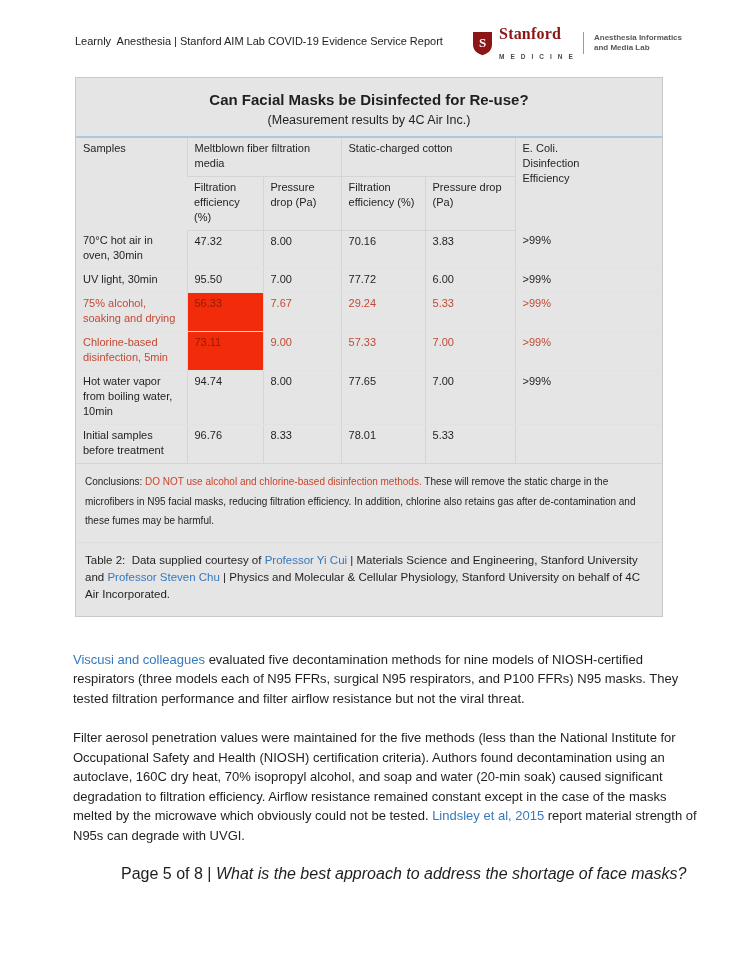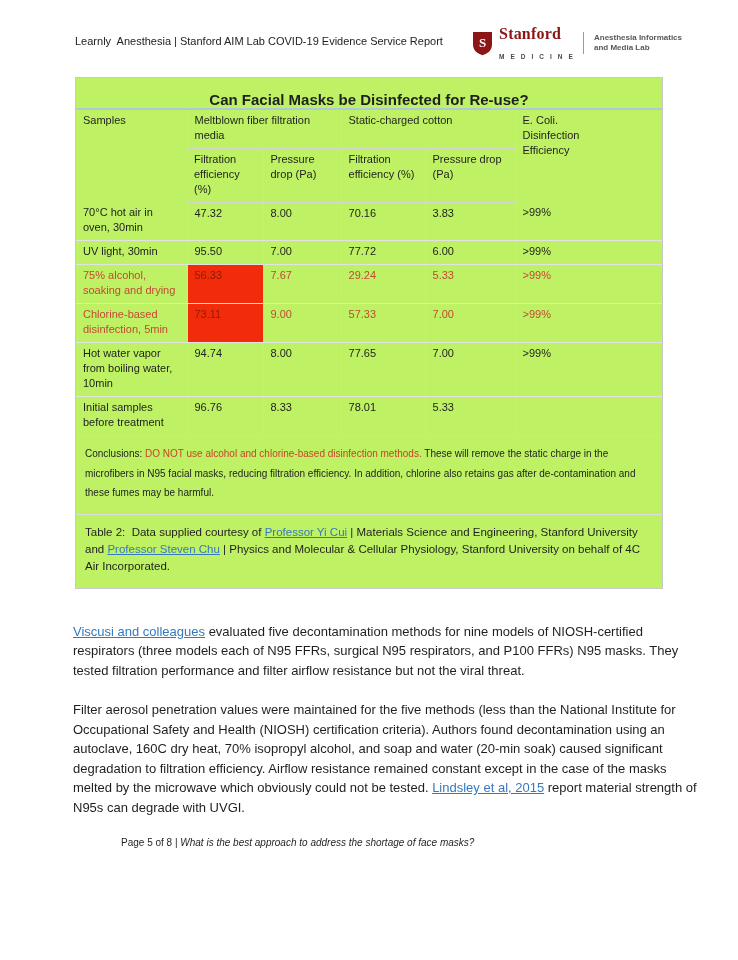--- a/index.html
+++ b/index.html
@@ -12,46 +12,46 @@
   .report-title { font-size:11px; color:#222; white-space:pre-wrap; padding-top:9px; }
   .logo { display:flex; align-items:center; gap:6px; }
   .shield { width:21px; height:25px; flex:0 0 auto; }
   .wordmark-block { display:flex; flex-direction:column; line-height:1;gap:10px; }
   .wordmark { font-family:"Liberation Serif", serif; font-weight:700; font-size:16px; color:#8c1515; letter-spacing:0.2px; }
   .wordmark-sub { font-size:6.5px; letter-spacing:2.1px; color:#4a4a4a; margin-top:2px; font-weight:700; }
   .logo-divider { width:1px; height:22px; background:#9a9a9a; margin:0 4px 0 2px; }
   .dept { font-size:8px; line-height:10px; color:#55585a; font-weight:700; }
 
   
-  .box { width:588px; margin:16px 0 0 75px; border:1px solid #c8c8c8; background:#bef264; }
+  .box { width:588px; margin:16px 0 0 75px; border:1px solid #c8c8c8; background:#e5e5e5; }
   .box-title { text-align:center; font-size:15px; font-weight:700; padding-top:13px; }
   .box-subtitle { text-align:center; font-size:12.5px; margin-top:5px; padding-bottom:9px; }
 
   table { width:100%; border-collapse:collapse; font-size:11px; line-height:15px; border-top:2px solid #adc8db; table-layout:fixed; }
   th, td { text-align:left; font-weight:400; vertical-align:top; padding:3px 6px 5px 7px; }
   th + th, td + td { border-left:1px solid #d5d5d5; }
   .grp { border-bottom:1px solid #d5d5d5; }
   thead tr:last-child th { border-bottom:1px solid #d5d5d5; }
   tbody tr td { border-bottom:1px solid #e2e2e2; }
   tbody tr:last-child td { border-bottom:1px solid #d5d5d5; }
   .ecoli-wrap { width:70px; }
   tr.danger td { color:#c24a35; }
   tr.danger td.hl { background:#f22b0b; color:#8f1e05; }
 
   .conclusions { padding:8px 9px 11px 9px; font-size:10px; line-height:19.5px; }
   .warn-red { color:#c9432b; }
   .caption { border-top:1px solid #dddddd; padding:9px 9px 13px 9px; font-size:11.5px; line-height:17px; }
   .prewrap { white-space:pre-wrap; }
-  a.doclink { color:#3579be; text-decoration:underline; cursor:pointer; }
+  a.doclink { color:#3579be; cursor:pointer; }
 
   
   .body-text { width:630px; margin:33px 0 0 73px; font-size:13px; line-height:19.5px; }
   .body-text p { margin-bottom:20px; }
 
-  .footer { margin:7px 4px 0 73px; font-size:10px;padding-left:48px; }
+  .footer { margin:7px 4px 0 73px; font-size:16px;padding-left:48px; }
   .footer .question { font-style:italic; }
 </style>
 </head>
 <body>
 
 <div class="page">
 
   <div class="doc-header">
     <div class="report-title">Learnly  Anesthesia | Stanford AIM Lab COVID-19 Evidence Service Report</div>
     <div class="logo">
@@ -66,20 +66,21 @@
       <div class="logo-divider"></div>
       <div class="dept">
         <div>Anesthesia Informatics</div>
         <div>and Media Lab</div>
       </div>
     </div>
   </div>
 
   <div class="box">
     <div class="box-title">Can Facial Masks be Disinfected for Re-use?</div>
+    <div class="box-subtitle">(Measurement results by 4C Air Inc.)</div>
 
     <table>
       <colgroup>
         <col style="width:111px">
           <col style="width:76px">
           <col style="width:78px">
         <col style="width:84px">
           <col style="width:90px">
           <col style="width:147px">
       </colgroup>

